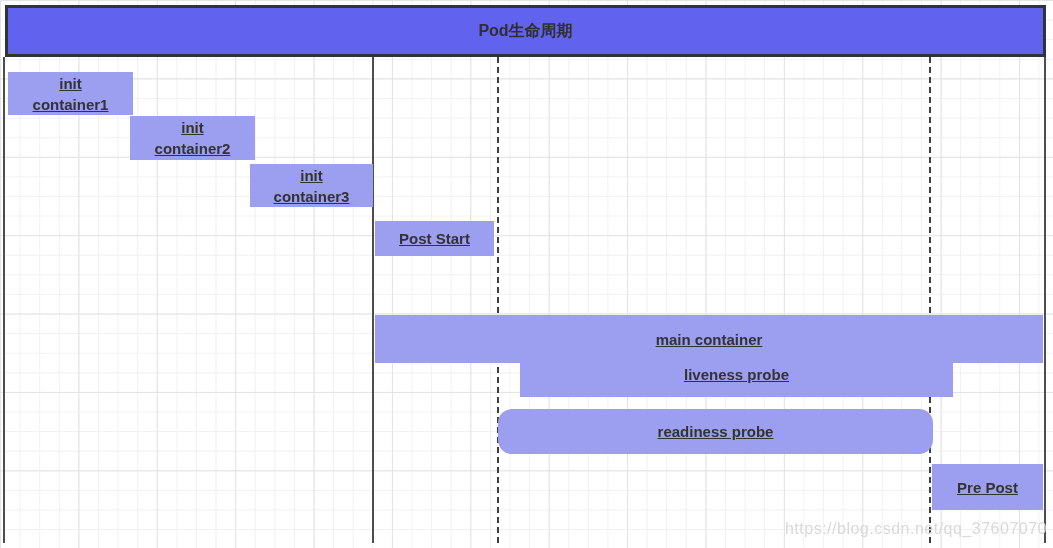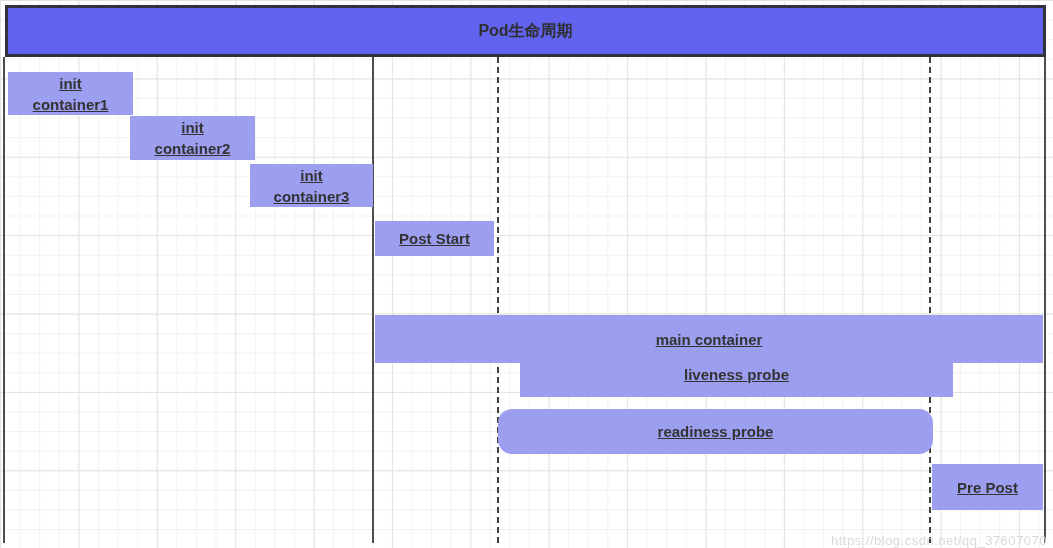--- a/index.html
+++ b/index.html
@@ -52,22 +52,22 @@
   }
   .bar-init1{left:8px;top:72px;width:125px;height:43px;}
   .bar-init2{left:130px;top:116px;width:125px;height:44px;}
   .bar-init3{left:250px;top:164px;width:123px;height:43px;}
   .bar-post-start{left:375px;top:221px;width:119px;height:35px;}
   .bar-main{left:375px;top:294px;width:668px;height:48px;margin-top:21px;}
   .bar-liveness{left:520px;top:352px;width:433px;height:45px;}
   .bar-readiness{left:498px;top:409px;width:435px;height:45px;border-radius:14px;}
   .bar-prestop{left:932px;top:464px;width:111px;height:46px;}
   .watermark{
-    position:absolute;right:6px;bottom:0;
-    font-size:13px;color:var(--watermark-color);
+    position:absolute;right:6px;bottom:10px;
+    font-size:16px;color:var(--watermark-color);
     letter-spacing:0.5px;
     margin-left:26px;
   }
 </style>
 </head>
 <body>
 
 <div class="canvas">
 
   <div class="titlebar">

